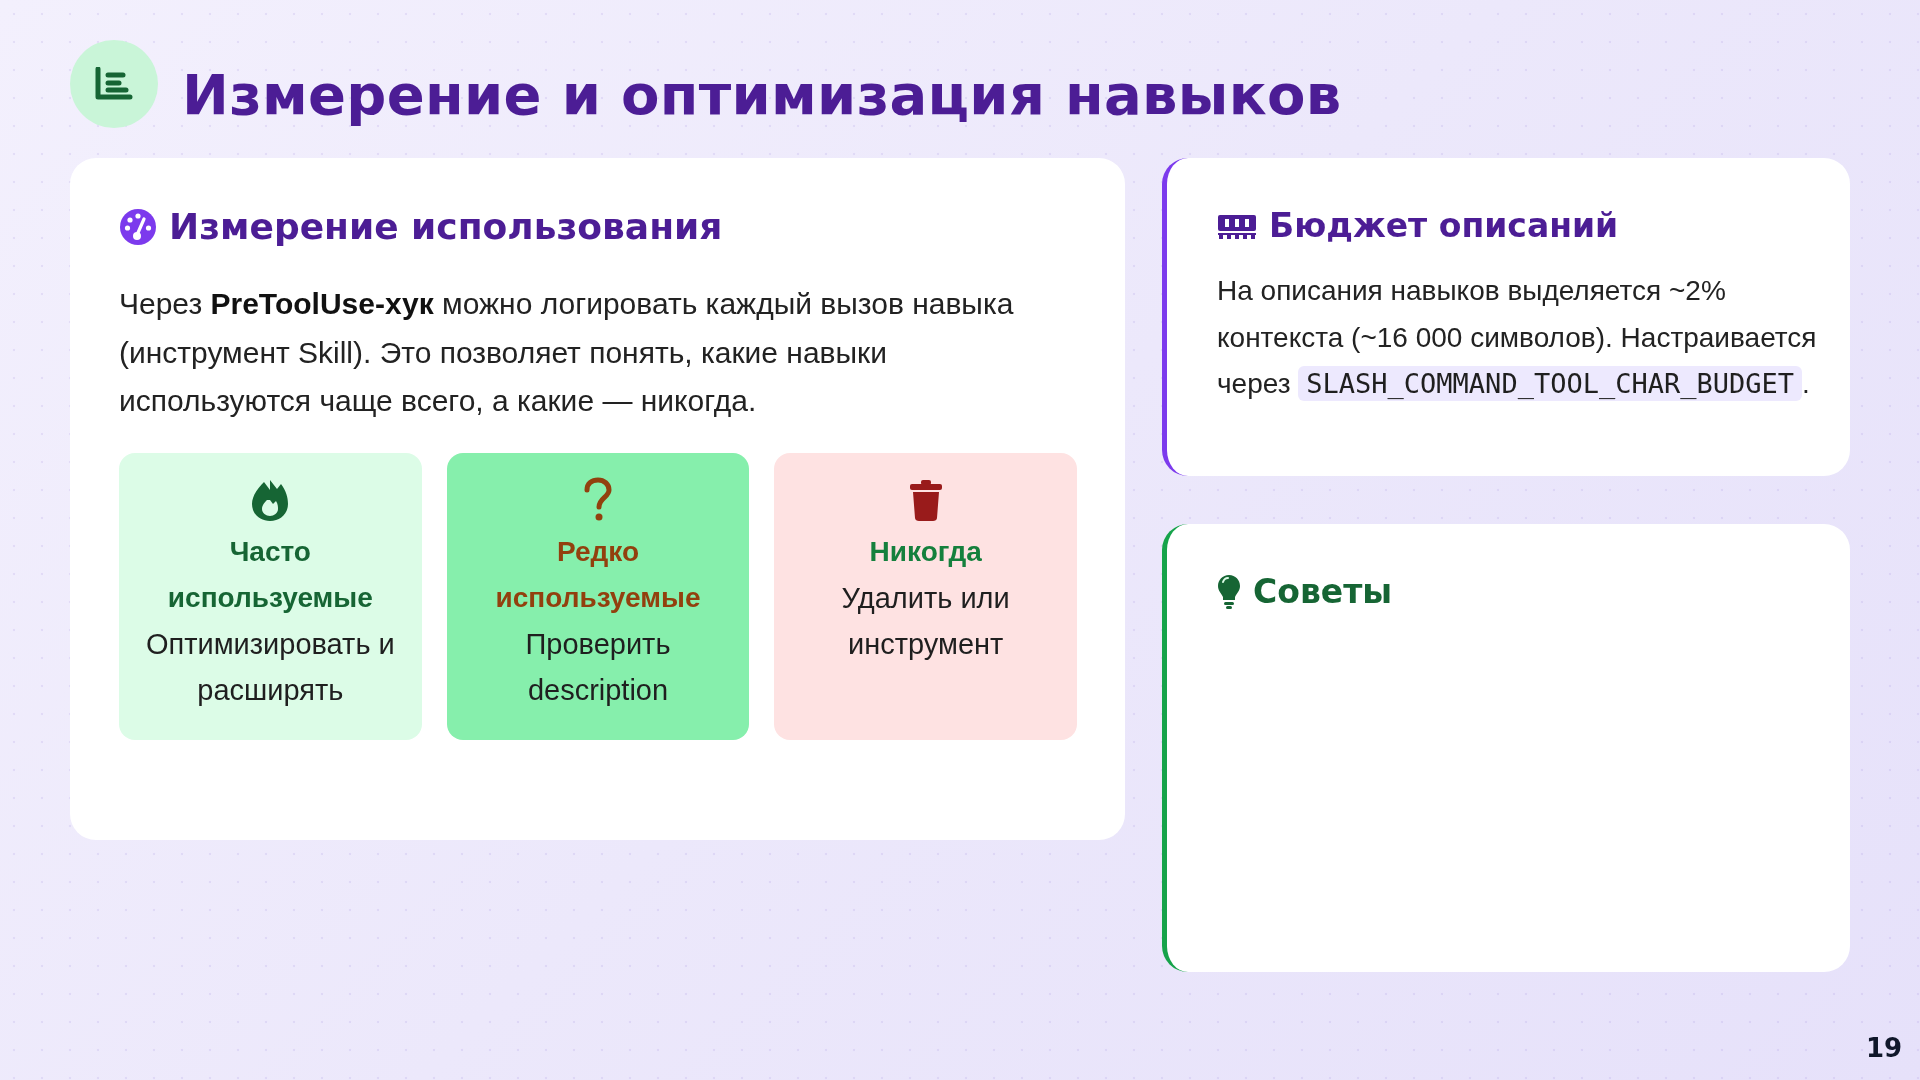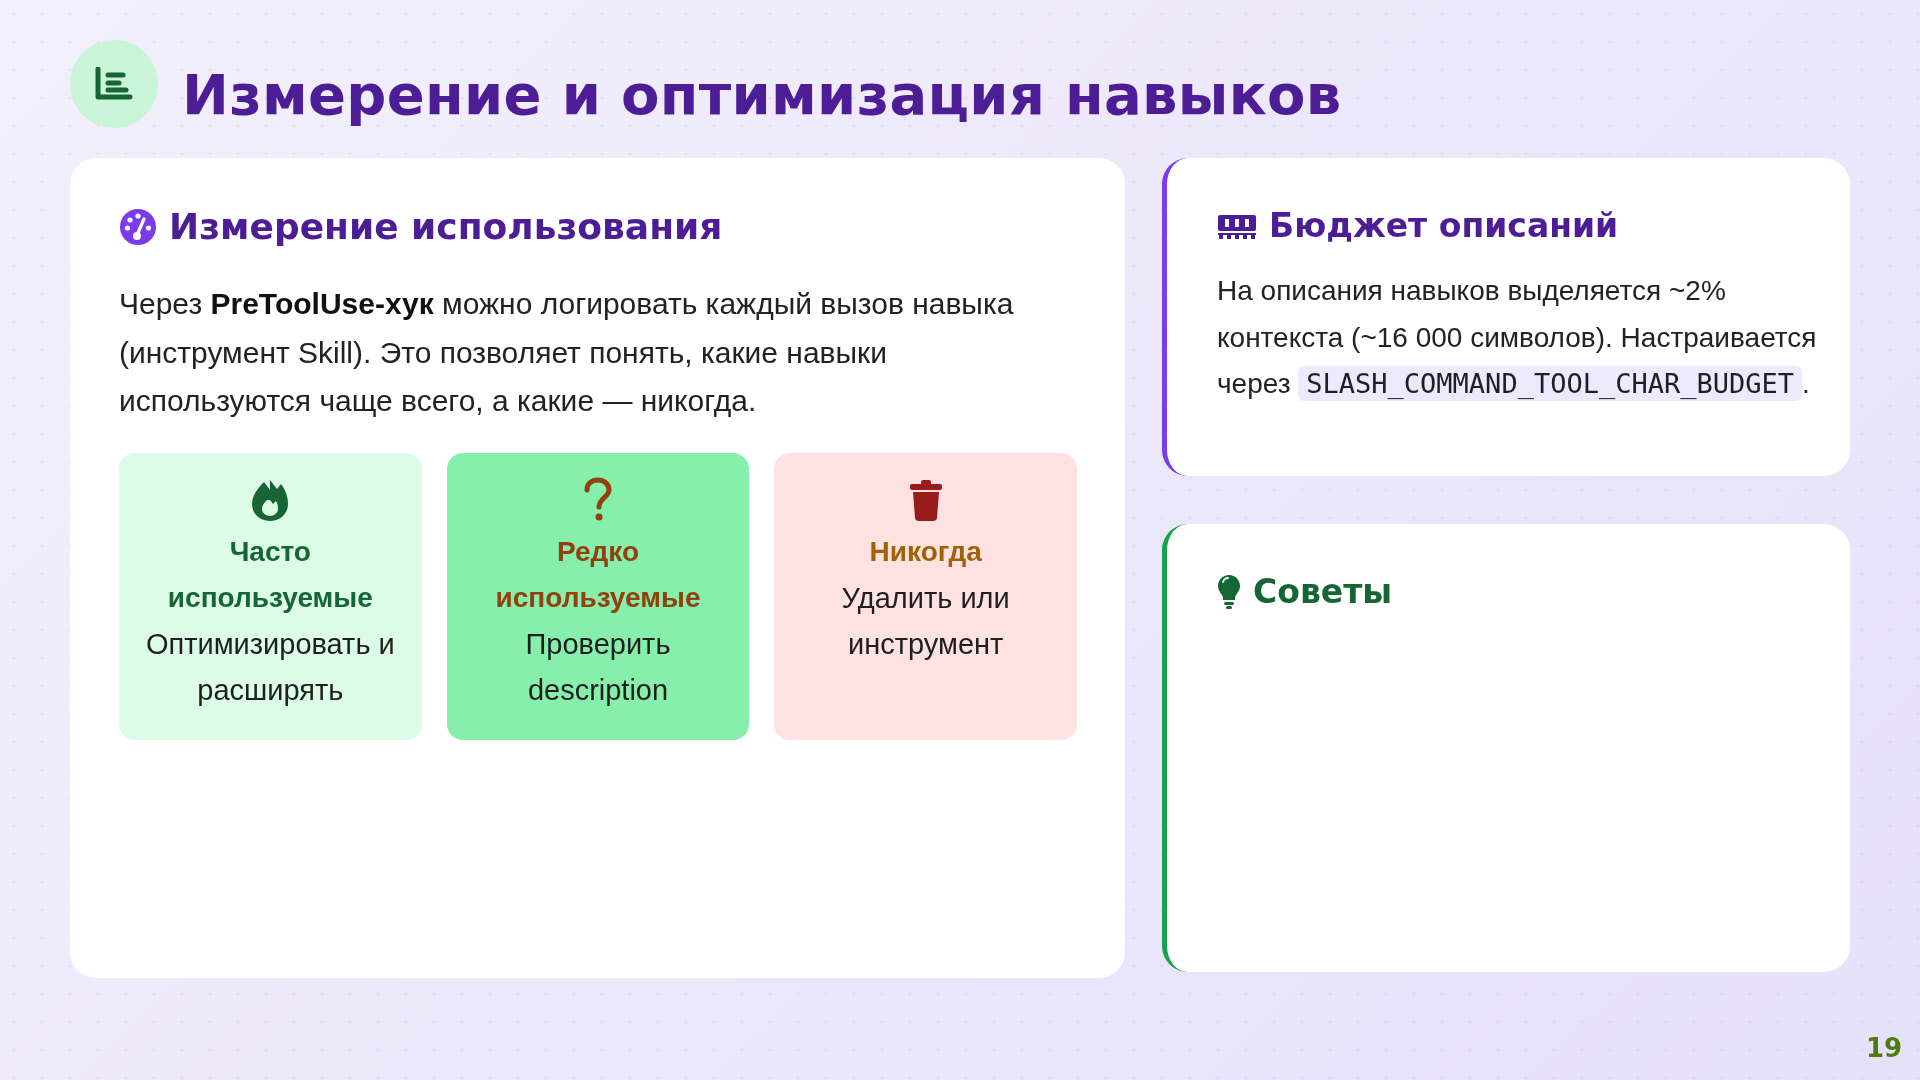--- a/index.html
+++ b/index.html
@@ -22,21 +22,21 @@
     display: flex; align-items: center; justify-content: center;
   }
   .page-title {
     position: absolute; left: 182px; top: 46px;
     font-family: "DejaVu Sans", sans-serif; font-weight: bold; font-size: 56px;
     color: #4c1d95; letter-spacing: 0.3px; white-space: nowrap; margin-top: 16px;
   }
   .card {
     position: absolute; background: #ffffff; border-radius: 26px;
   }
-  .left-card { left: 70px; top: 158px; width: 1055px; height: 820px; }
+  .left-card { left: 70px; top: 158px; width: 1055px; height: 682px; }
   .section-head {
     position: absolute; display: flex; align-items: center; gap: 12px;
     font-family: "DejaVu Sans", sans-serif; font-weight: bold; color: #4c1d95;
   }
   .left-head { left: 49px; top: 48px; font-size: 36px; }
   .intro {
     position: absolute; left: 49px; top: 122px; width: 900px;
     font-size: 30px; line-height: 48.5px; color: #222;
   }
   .intro b { font-weight: bold; color: #111; }
@@ -46,42 +46,42 @@
     align-items: center; text-align: center; padding-top: 22px;
   }
   .tile .ticon { height: 50px; display: flex; align-items: center; justify-content: center; margin-bottom: 4px; }
   .tile .ttitle { font-weight: bold; font-size: 28px; line-height: 46px; width: 260px; }
   .tile .tdesc { font-size: 29px; line-height: 46px; color: #1f1f1f; width: 270px; }
   .tile.green { background: #dcfce7; }
   .tile.green .ttitle { color: #166534; }
   .tile.yellow { background: #86efac; }
   .tile.yellow .ttitle { color: #92400e; }
   .tile.red { background: #fee2e2; }
-  .tile.red .ttitle { color: #a16207; }
+  .tile.red .ttitle { color: #15803d; }
 
   .right-card { left: 1162px; width: 688px; }
   .budget-card { top: 158px; height: 318px; border-left: 5px solid #7c3aed; }
   .tips-card { top: 524px; height: 448px; border-left: 5px solid #16a34a; }
   .budget-head { left: 50px; top: 48px; font-size: 33px; }
   .budget-body {
     position: absolute; left: 50px; top: 110px; width: 600px;
     font-size: 28px; line-height: 46.5px; color: #222;
   }
   .code {
     font-family: "DejaVu Sans Mono", "Liberation Mono", monospace; font-size: 27px;
     background: #ede9fe; border-radius: 6px; padding: 2px 8px; color: #1f1f1f;
   }
   .tips-head { left: 50px; top: 48px; font-size: 33px; color: #166534; justify-content: center; }
   .tips-list {
     position: absolute; left: 82px; top: 109px; width: 560px; list-style: none;
     font-size: 28px; line-height: 49.5px; color: #222;
   }
   .page-num {
     position: absolute; left: 1866px; top: 1033px;
-    font-family: "DejaVu Sans", sans-serif; font-weight: bold; font-size: 26px; color: #4d7c0f;
+    font-family: "DejaVu Sans", sans-serif; font-weight: bold; font-size: 26px; color: #0f172a;
   }
 </style>
 </head>
 <body>
 
 <div class="dots"></div>
 
 <div class="header-icon">
   <svg width="38" height="34" viewBox="0 0 38 34">
     <path d="M3 2 V30 H35" fill="none" stroke="#166534" stroke-width="5" stroke-linecap="round" stroke-linejoin="round"></path>

